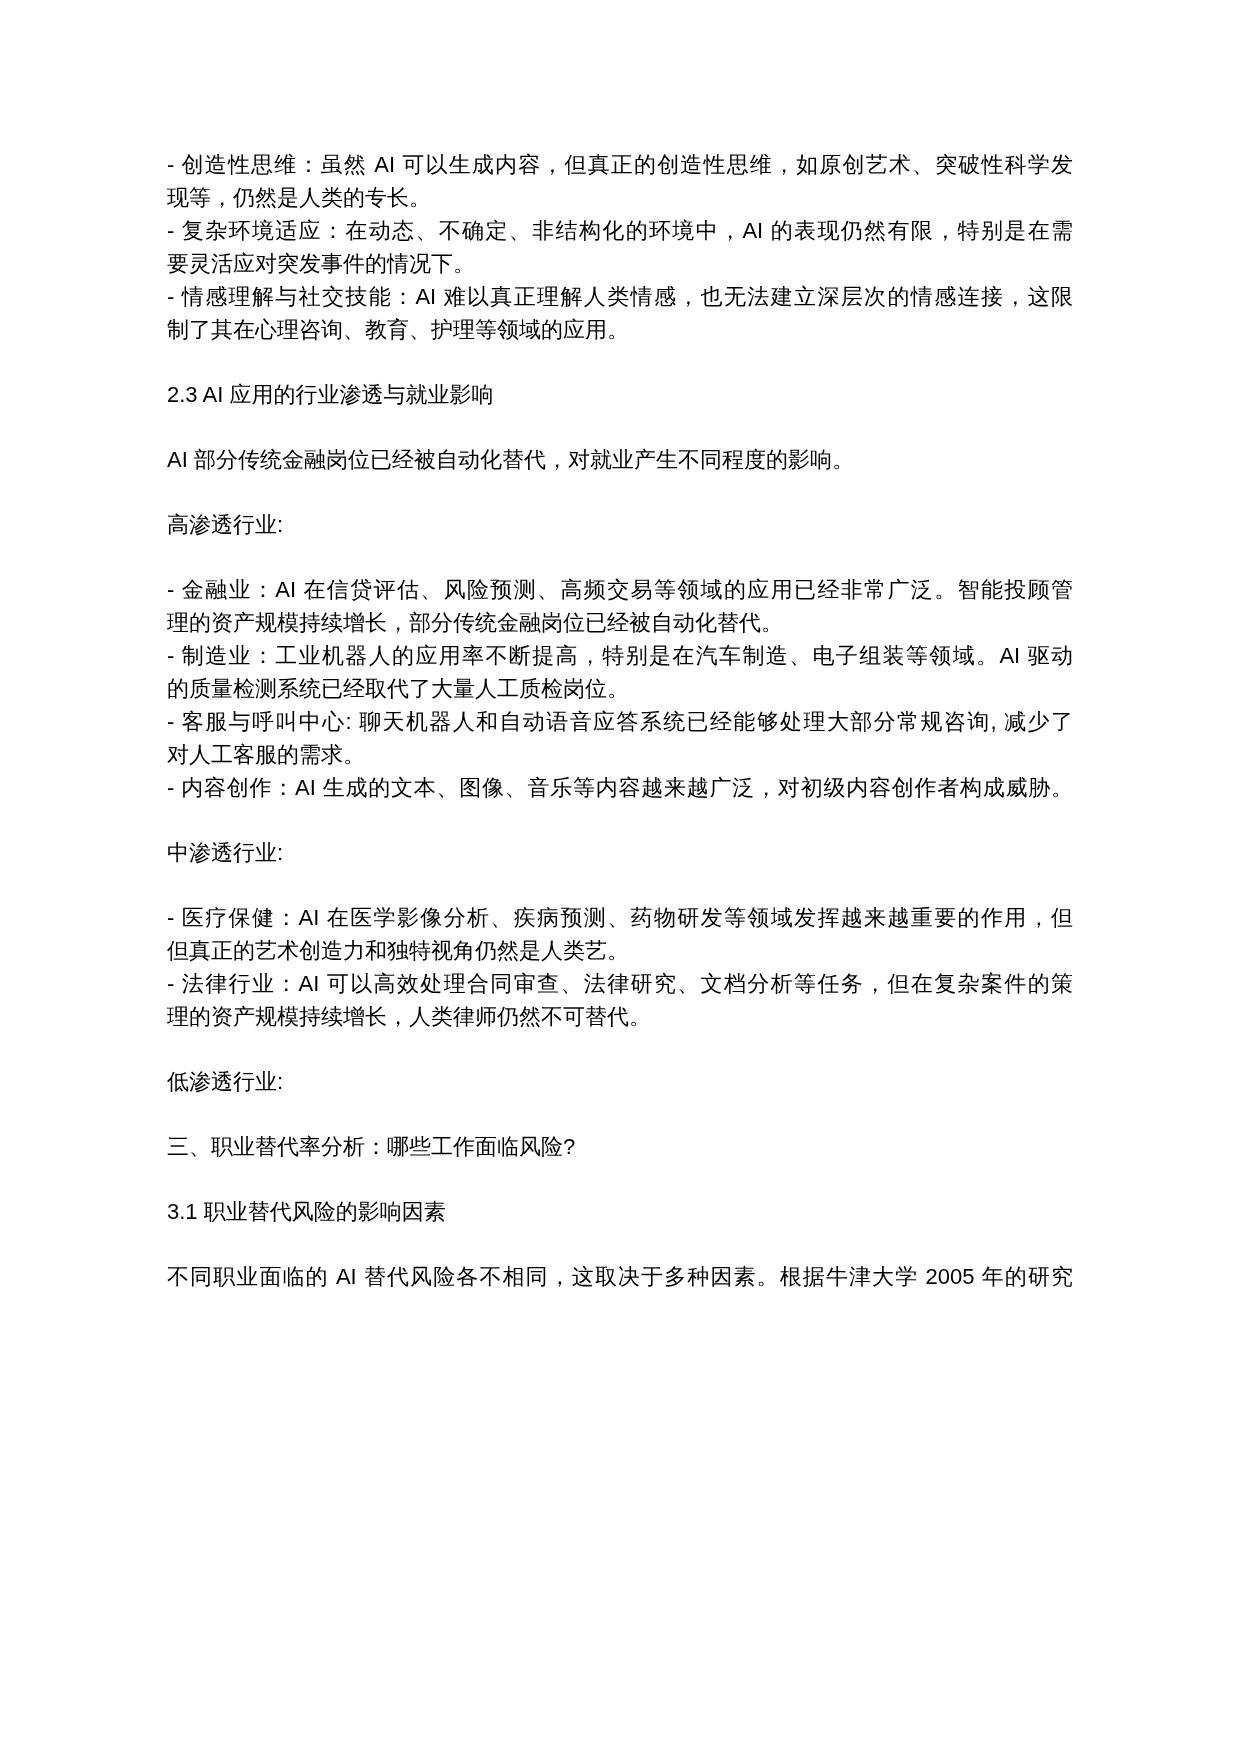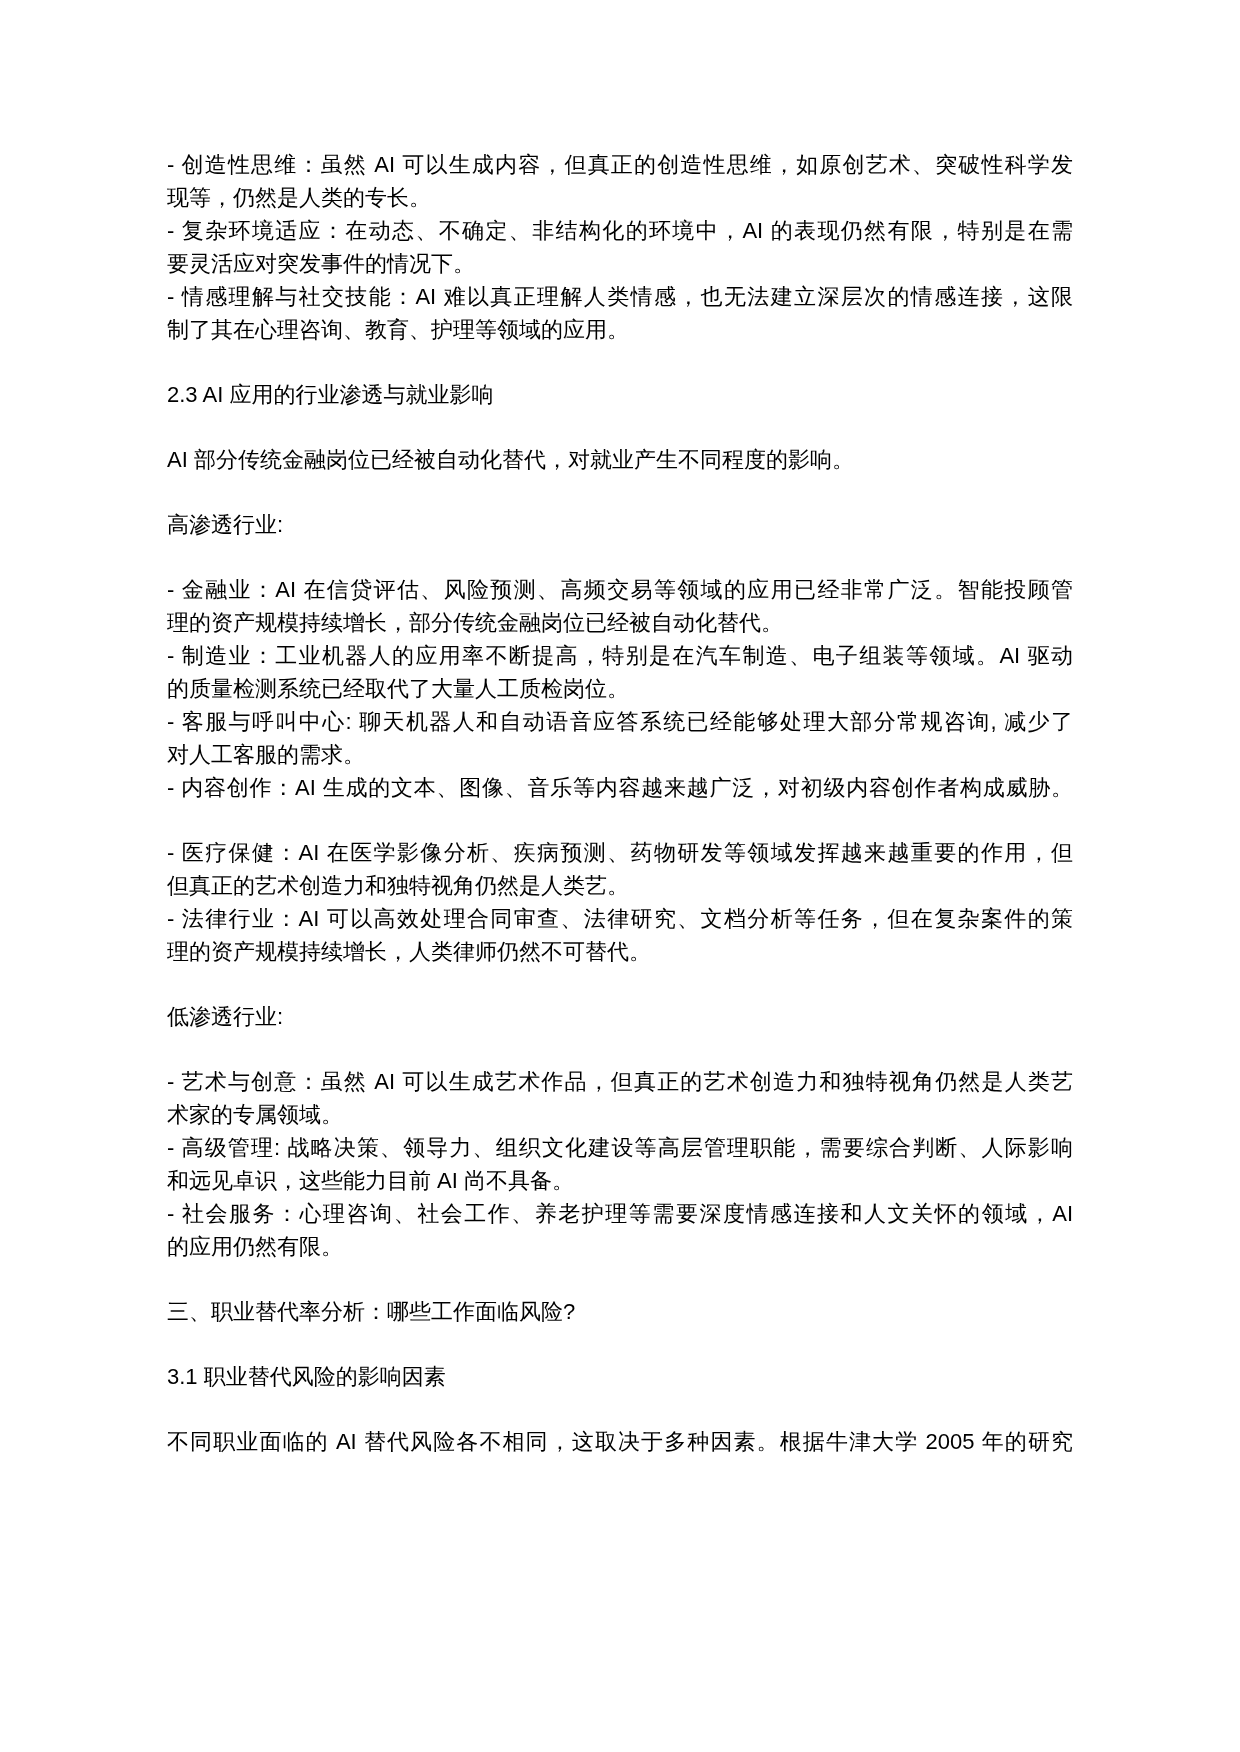--- a/index.html
+++ b/index.html
@@ -64,35 +64,30 @@
       <div class="block">
         <div class="line fill">- 金融业：AI 在信贷评估、风险预测、高频交易等领域的应用已经非常广泛。智能投顾管</div>
         <div class="line">理的资产规模持续增长，部分传统金融岗位已经被自动化替代。</div>
         <div class="line fill">- 制造业：工业机器人的应用率不断提高，特别是在汽车制造、电子组装等领域。AI 驱动</div>
         <div class="line">的质量检测系统已经取代了大量人工质检岗位。</div>
         <div class="line fill">- 客服与呼叫中心: 聊天机器人和自动语音应答系统已经能够处理大部分常规咨询, 减少了</div>
         <div class="line">对人工客服的需求。</div>
         <div class="line fill">- 内容创作：AI 生成的文本、图像、音乐等内容越来越广泛，对初级内容创作者构成威胁。</div>
       </div>
       <div class="block">
+        <div class="line">中渗透行业:</div>
+      </div>
+      <div class="block">
         <div class="line fill">- 医疗保健：AI 在医学影像分析、疾病预测、药物研发等领域发挥越来越重要的作用，但</div>
         <div class="line">但真正的艺术创造力和独特视角仍然是人类艺。</div>
         <div class="line fill">- 法律行业：AI 可以高效处理合同审查、法律研究、文档分析等任务，但在复杂案件的策</div>
         <div class="line">理的资产规模持续增长，人类律师仍然不可替代。</div>
       </div>
       <div class="block">
         <div class="line">低渗透行业:</div>
-      </div>
-      <div class="block">
-        <div class="line fill">- 艺术与创意：虽然 AI 可以生成艺术作品，但真正的艺术创造力和独特视角仍然是人类艺</div>
-        <div class="line">术家的专属领域。</div>
-        <div class="line fill">- 高级管理: 战略决策、领导力、组织文化建设等高层管理职能，需要综合判断、人际影响</div>
-        <div class="line">和远见卓识，这些能力目前 AI 尚不具备。</div>
-        <div class="line fill">- 社会服务：心理咨询、社会工作、养老护理等需要深度情感连接和人文关怀的领域，AI</div>
-        <div class="line">的应用仍然有限。</div>
       </div>
       <div class="block">
         <div class="line">三、职业替代率分析：哪些工作面临风险?</div>
       </div>
       <div class="block">
         <div class="line">3.1 职业替代风险的影响因素</div>
       </div>
       <div class="block">
         <div class="line fill">不同职业面临的 AI 替代风险各不相同，这取决于多种因素。根据牛津大学 2005 年的研究</div>
       </div>

